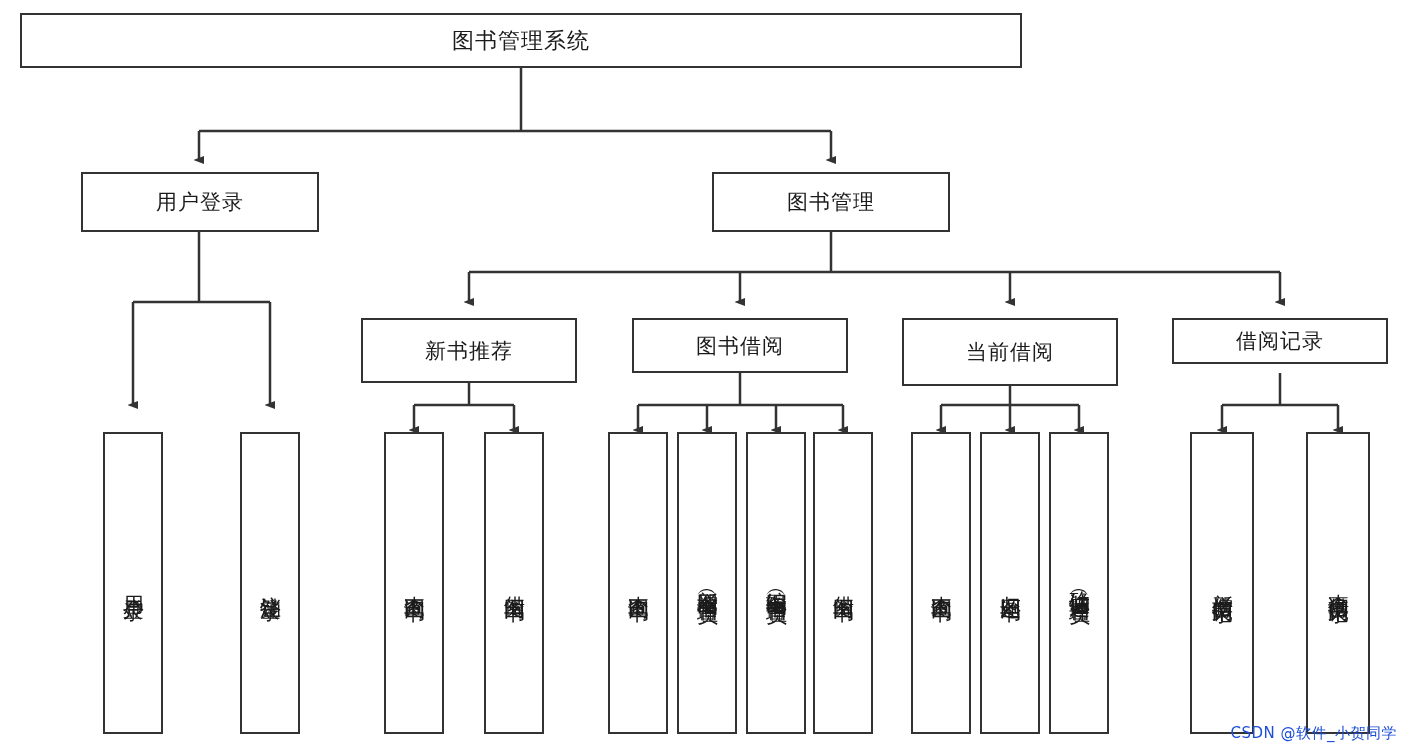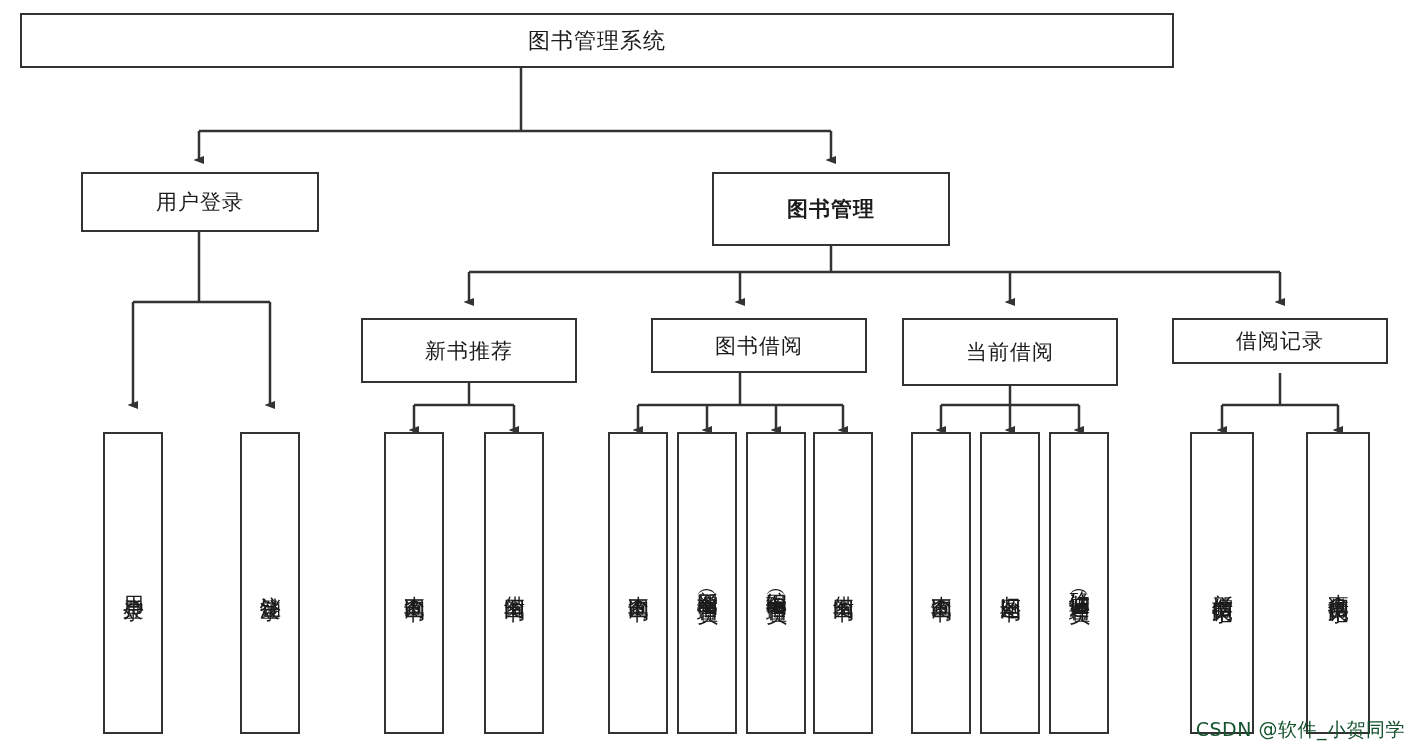--- a/index.html
+++ b/index.html
@@ -52,24 +52,24 @@
     writing-mode: vertical-rl;
     text-orientation: upright;
     display: block;
     white-space: nowrap;
   }
   #root-node {
     font-size: 22px;
   }
   #watermark {
     position: absolute;
-    right: 0;
+    right: 8px;
     bottom: 4px;
-    font-size: 19px;
-    color: #14532d;
+    font-size: 15px;
+    color: #1d4ed8;
     letter-spacing: 0.5px;
     white-space: nowrap;
     user-select: none;
   }
 </style>
 </head>
 <body>
 
 <div id="canvas">
 
@@ -116,35 +116,35 @@
       <path d="M1010,405 L1010,430" marker-end="url(#arrow)"></path>
       <path d="M1079,405 L1079,430" marker-end="url(#arrow)"></path>
 
       <path d="M1280,373 L1280,405"></path>
       <path d="M1222,405 L1338,405"></path>
       <path d="M1222,405 L1222,430" marker-end="url(#arrow)"></path>
       <path d="M1338,405 L1338,430" marker-end="url(#arrow)"></path>
     </g>
   </svg>
 
-  <div class="node h" id="root-node" style="left:20px; top:13px; width:1154px; height:55px;">
+  <div class="node h" id="root-node" style="left:20px; top:13px; width:1002px; height:55px;">
     <span>图书管理系统</span>
   </div>
 
   <div class="node h" style="left:81px; top:172px; width:238px; height:60px;">
     <span>用户登录</span>
   </div>
-  <div class="node h" style="left:712px; top:172px; width:238px; height:74px;font-weight:bold;">
+  <div class="node h" style="left:712px; top:172px; width:238px; height:60px;">
     <span>图书管理</span>
   </div>
 
   <div class="node h" style="left:361px; top:318px; width:216px; height:65px;">
     <span>新书推荐</span>
   </div>
-  <div class="node h" style="left:632px; top:318px; width:216px; height:55px;margin-left:19px;">
+  <div class="node h" style="left:632px; top:318px; width:216px; height:55px;">
     <span>图书借阅</span>
   </div>
   <div class="node h" style="left:902px; top:318px; width:216px; height:68px;">
     <span>当前借阅</span>
   </div>
   <div class="node h" style="left:1172px; top:318px; width:216px; height:46px;">
     <span>借阅记录</span>
   </div>
 
   <div class="node v" style="left:103px; top:432px; width:60px; height:302px;">

